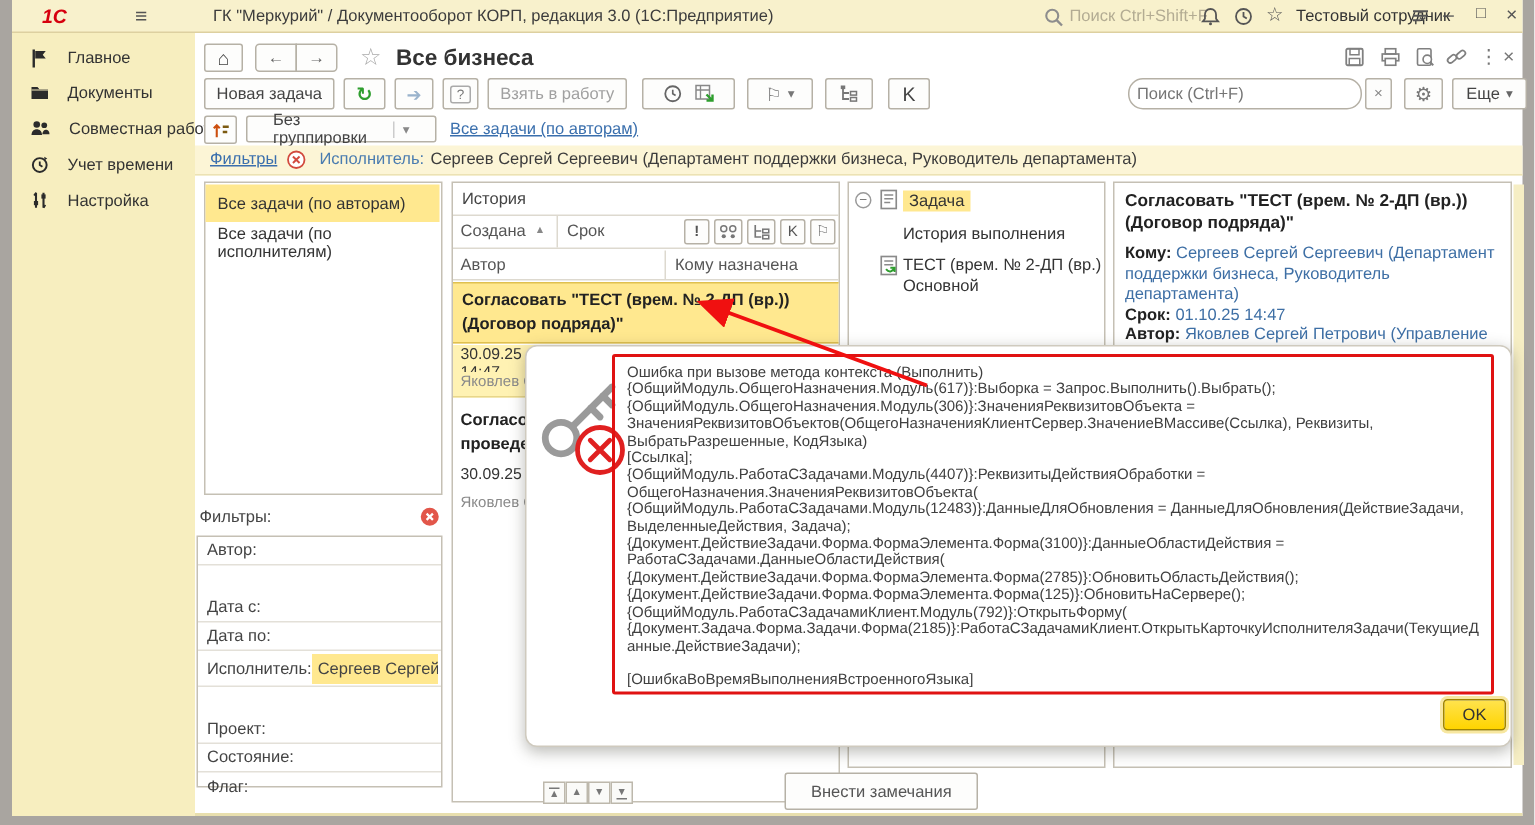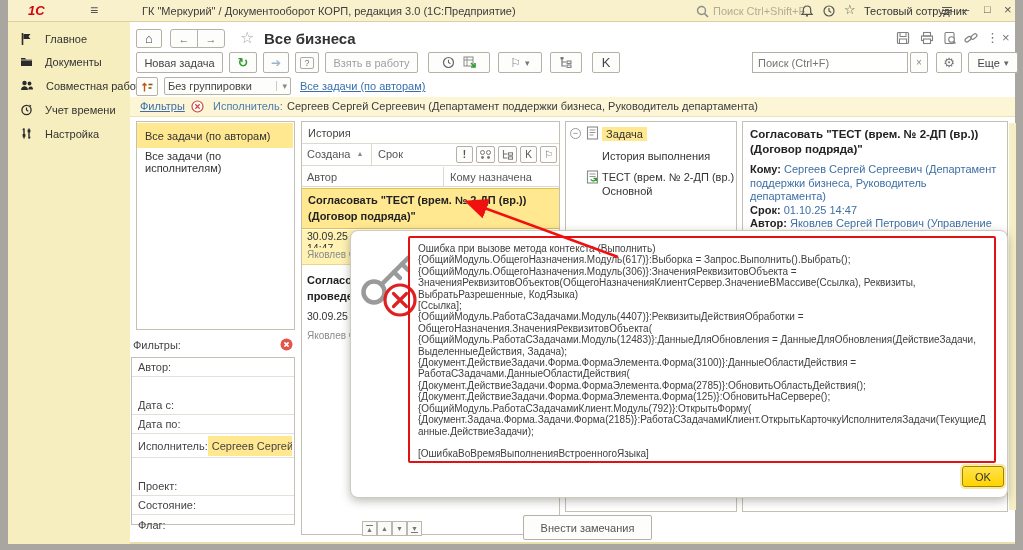--- a/index.html
+++ b/index.html
@@ -187,40 +187,40 @@
         <path d="M3 2v8h4M3 6h4" stroke="#777" stroke-width="1.2" fill="none"></path>
         <rect x="1.5" y="1" width="3" height="2.4" fill="#777"></rect>
         <rect x="8" y="5" width="4" height="2.4" fill="none" stroke="#777"></rect>
         <rect x="8" y="9" width="4" height="2.4" fill="none" stroke="#777"></rect>
       </svg>
   </div>
   <div class="btn" style="left:592px;top:52px;width:28px;height:21px">
     <span style="font-size:13px;color:#444">K</span>
   </div>
 
-  <input class="abs" type="text" style="left: 752px; top: 52px; width: 156px; height: 21px; border: 1px solid rgb(181, 176, 165); border-radius: 0; padding: 0px 5px; font-size: 11px; color: rgb(85, 85, 85); outline: none;" placeholder="Поиск (Ctrl+F)">
+  <input class="abs" type="text" style="left: 752px; top: 52px; width: 156px; height: 21px; border: 1px solid rgb(181, 176, 165); border-radius: 10px; padding: 0px 5px; font-size: 11px; color: rgb(85, 85, 85); outline: none;" placeholder="Поиск (Ctrl+F)">
   <div class="btn" style="left:910px;top:52px;width:18px;height:21px">
     <span style="font-size:10px;color:#888">×</span>
   </div>
   <div class="btn" style="left:936px;top:52px;width:26px;height:21px">
     <span style="font-size:13px;color:#777">⚙</span>
   </div>
   <div class="btn" style="left:968px;top:52px;width:50px;height:21px;gap:4px">
     <span>Еще</span>
     <span style="font-size:9px;color:#666">▾</span>
   </div>
 
   <div class="btn" style="left:136px;top:77px;width:22px;height:19px">
     <svg width="13" height="12" viewBox="0 0 13 12">
         <path d="M3.5 10.5V2.5M1.5 4.5l2-2 2 2" fill="none" stroke="#cc4f0e" stroke-width="1.4"></path>
         <path d="M7.5 3.5h4" stroke="#7c5a10" stroke-width="1.6"></path>
         <path d="M7.5 7h3" stroke="#7c5a10" stroke-width="1.6"></path>
       </svg>
   </div>
-  <div class="btn" style="left:164px;top:77px;width:127px;height:18px;justify-content:space-between;padding:0 3px">
+  <div class="btn" style="left:164px;top:77px;width:127px;height:18px;justify-content:space-between;padding:0 17px">
     <span>Без группировки</span>
     <span style="font-size:9px;color:#888;border-left:1px solid #ccc;padding-left:5px">▾</span>
   </div>
   <a class="abs link" style="left:300px;top:80px">Все задачи (по авторам)</a>
 
   <div class="abs" style="left:130px;top:97px;width:885px;height:20px;background:#fcf5d6;border-bottom:1px solid #ece2b4"></div>
   <a class="abs link" style="left:140px;top:100px">Фильтры</a>
   <div class="abs" style="left:191px;top:100px">
     <svg width="13" height="13" viewBox="0 0 13 13">
         <circle cx="6.5" cy="6.5" r="5.5" fill="#fff" stroke="#d24a3e" stroke-width="1.2"></circle>

